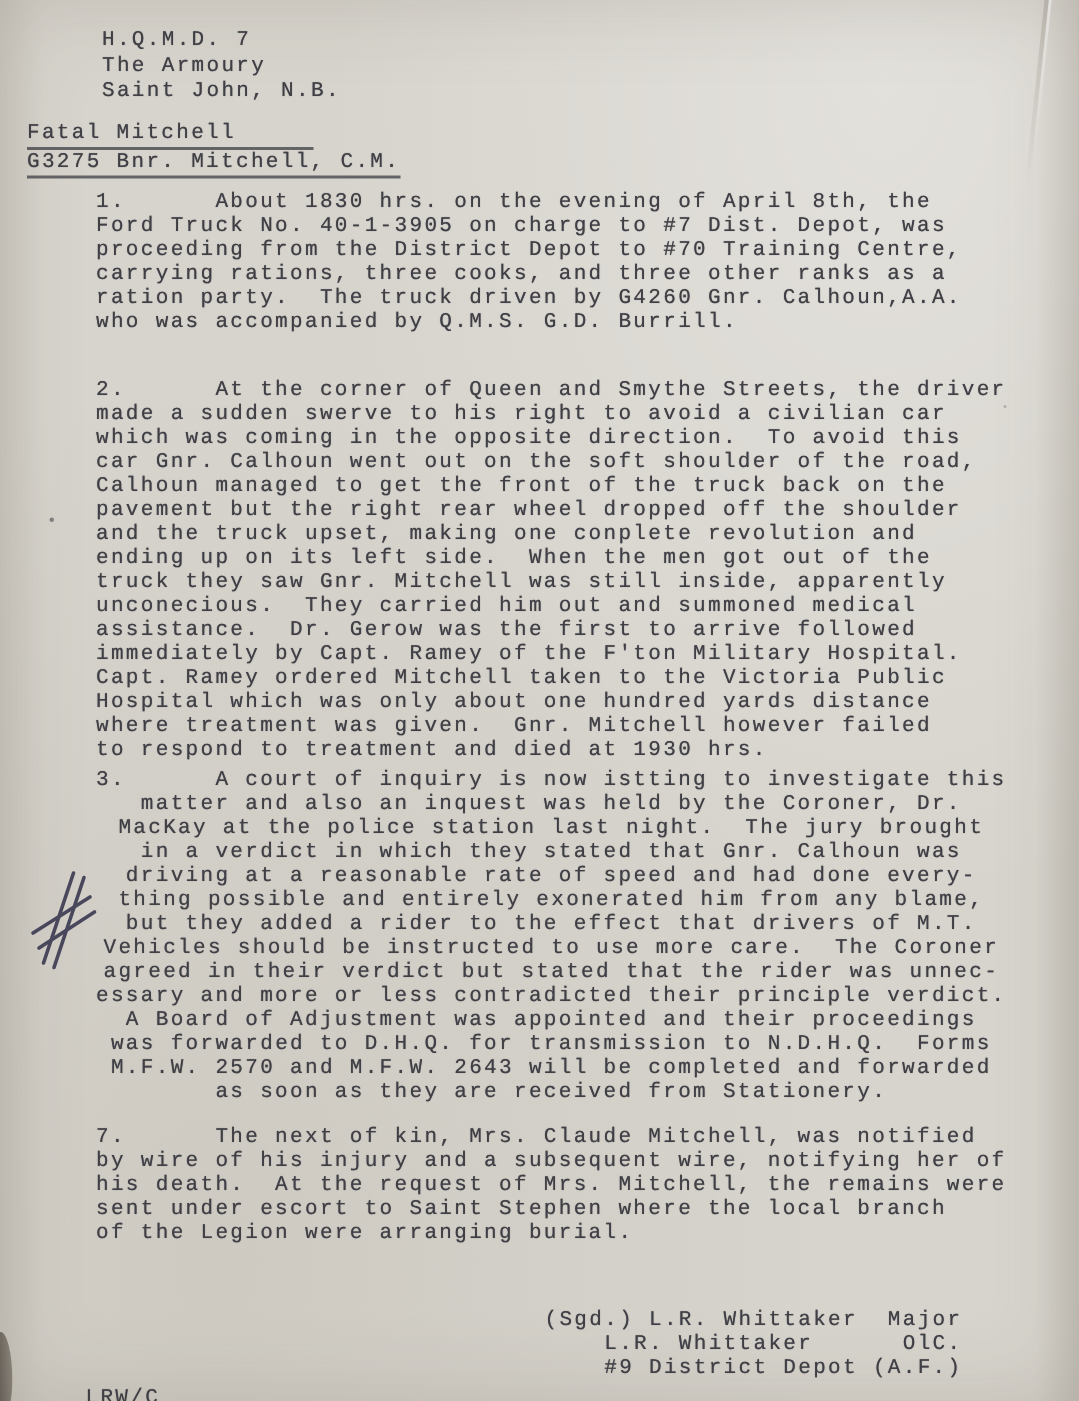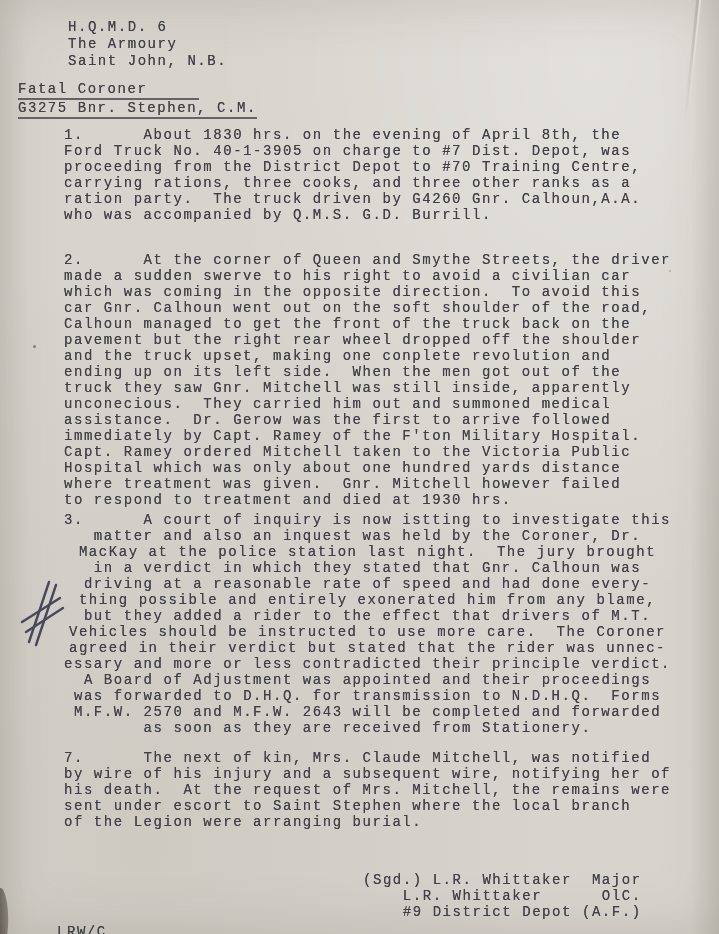--- a/index.html
+++ b/index.html
@@ -56,27 +56,27 @@
   }
 </style>
 </head>
 <body>
 
 <div class="paper">
 
   <div class="crease"></div>
   <div class="crease-hl"></div>
 
-  <div class="lines letterhead">H.Q.M.D. 6
+  <div class="lines letterhead">H.Q.M.D. 7
 The Armoury
 Saint John, N.B.</div>
 
   <div class="subject">
-    <span class="u u1">Fatal Coroner</span><br>
-    <span class="u u2">G3275 Bnr. Stephen, C.M.</span>
+    <span class="u u1">Fatal Mitchell</span><br>
+    <span class="u u2">G3275 Bnr. Mitchell, C.M.</span>
   </div>
 
   <div class="lines para p1">1.      About 1830 hrs. on the evening of April 8th, the
 Ford Truck No. 40-1-3905 on charge to #7 Dist. Depot, was
 proceeding from the District Depot to #70 Training Centre,
 carrying rations, three cooks, and three other ranks as a
 ration party.  The truck driven by G4260 Gnr. Calhoun,A.A.
 who was accompanied by Q.M.S. G.D. Burrill.</div>
 
   <div class="lines para p2">2.      At the corner of Queen and Smythe Streets, the driver

